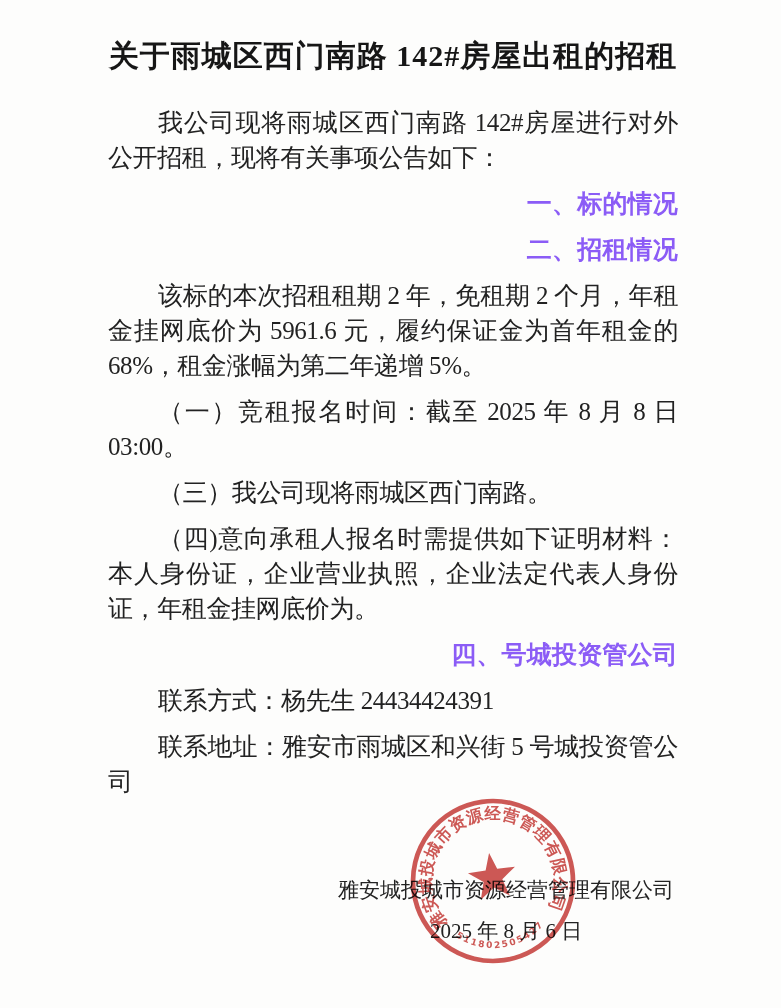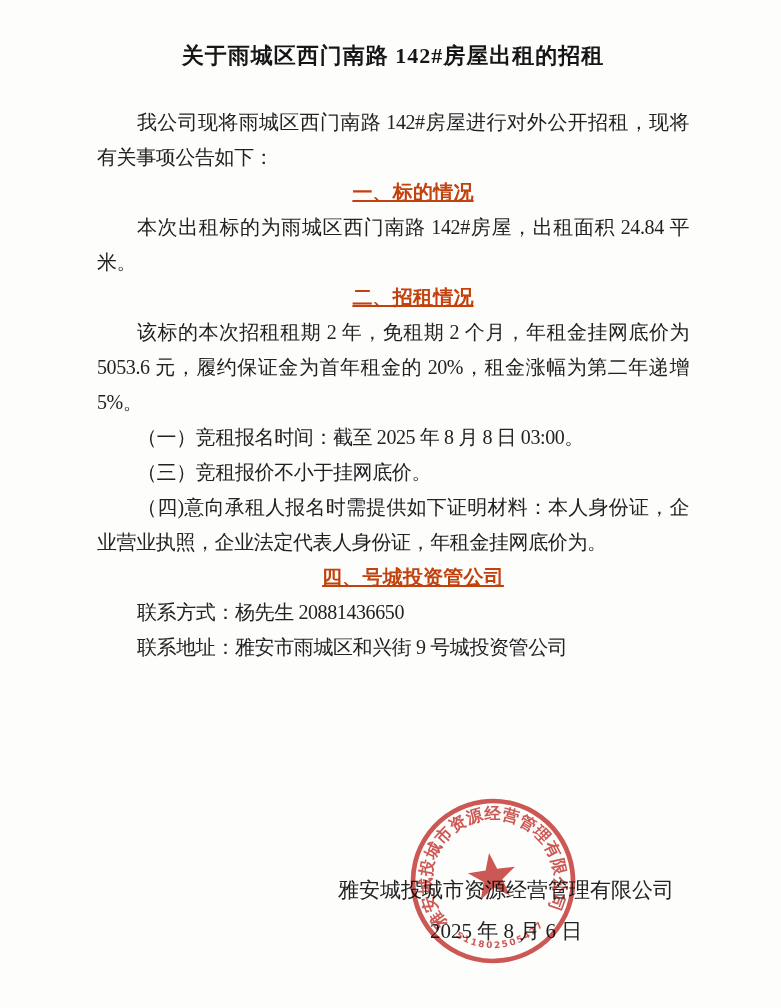--- a/index.html
+++ b/index.html
@@ -18,44 +18,43 @@
   }
   .content {
     position: absolute;
     left: 97px;
     top: 34px;
     width: 592px;
   }
   .title {
     margin: 0;
     text-align: center;
-    font-size: 22px;
+    font-size: 30px;
     line-height: 44px;
     font-weight: bold;
     letter-spacing: 1px;
     color: #161616;
   }
   .title .title-line { display: block; }
   .body-text { margin-top: 27px; }
   .para {
-    margin: 0;
-    font-size: 20px;
+    margin: 11px;
+    font-size: 25px;
     line-height: 35px;
     letter-spacing: -0.4px;
     text-indent: 2em;
     text-align: justify;
     color: #222222;
   }
   .para.heading {
     font-family: "Liberation Sans", "DejaVu Sans", sans-serif;
     font-weight: bold;
     letter-spacing: 0.2px;
-    color: #c2410c;
-    text-align: center;
-    text-decoration: underline;
+    color: #8b5cf6;
+    text-align: right;
   }
   .signature {
     position: absolute;
     left: 330px;
     top: 876px;
     width: 352px;
     text-align: center;
   }
   .signature .company {
     font-size: 21px;
@@ -101,29 +100,28 @@
 
   <div class="content">
 
     <h1 class="title">
       <span class="title-line">关于雨城区西门南路 142#房屋出租的招租</span>
     </h1>
 
     <div class="body-text">
       <p class="para">我公司现将雨城区西门南路 142#房屋进行对外公开招租，现将有关事项公告如下：</p>
       <p class="para heading">一、标的情况</p>
-      <p class="para">本次出租标的为雨城区西门南路 142#房屋，出租面积 24.84 平米。</p>
       <p class="para heading">二、招租情况</p>
-      <p class="para">该标的本次招租租期 2 年，免租期 2 个月，年租金挂网底价为 5053.6 元，履约保证金为首年租金的 20%，租金涨幅为第二年递增 5%。</p>
+      <p class="para">该标的本次招租租期 2 年，免租期 2 个月，年租金挂网底价为 5961.6 元，履约保证金为首年租金的 68%，租金涨幅为第二年递增 5%。</p>
       <p class="para">（一）竞租报名时间：截至 2025 年 8 月 8 日 03:00。</p>
-      <p class="para">（三）竞租报价不小于挂网底价。</p>
+      <p class="para">（三）我公司现将雨城区西门南路。</p>
       <p class="para">（四)意向承租人报名时需提供如下证明材料：本人身份证，企业营业执照，企业法定代表人身份证，年租金挂网底价为。</p>
       <p class="para heading">四、号城投资管公司</p>
-      <p class="para">联系方式：杨先生 20881436650</p>
-      <p class="para">联系地址：雅安市雨城区和兴街 9 号城投资管公司</p>
+      <p class="para">联系方式：杨先生 24434424391</p>
+      <p class="para">联系地址：雅安市雨城区和兴街 5 号城投资管公司</p>
     </div>
 
   </div>
 
   <div class="signature">
     <div class="company">雅安城投城市资源经营管理有限公司</div>
     <div class="date">2025 年 8 月 6 日</div>
   </div>
 
   <div class="seal">

